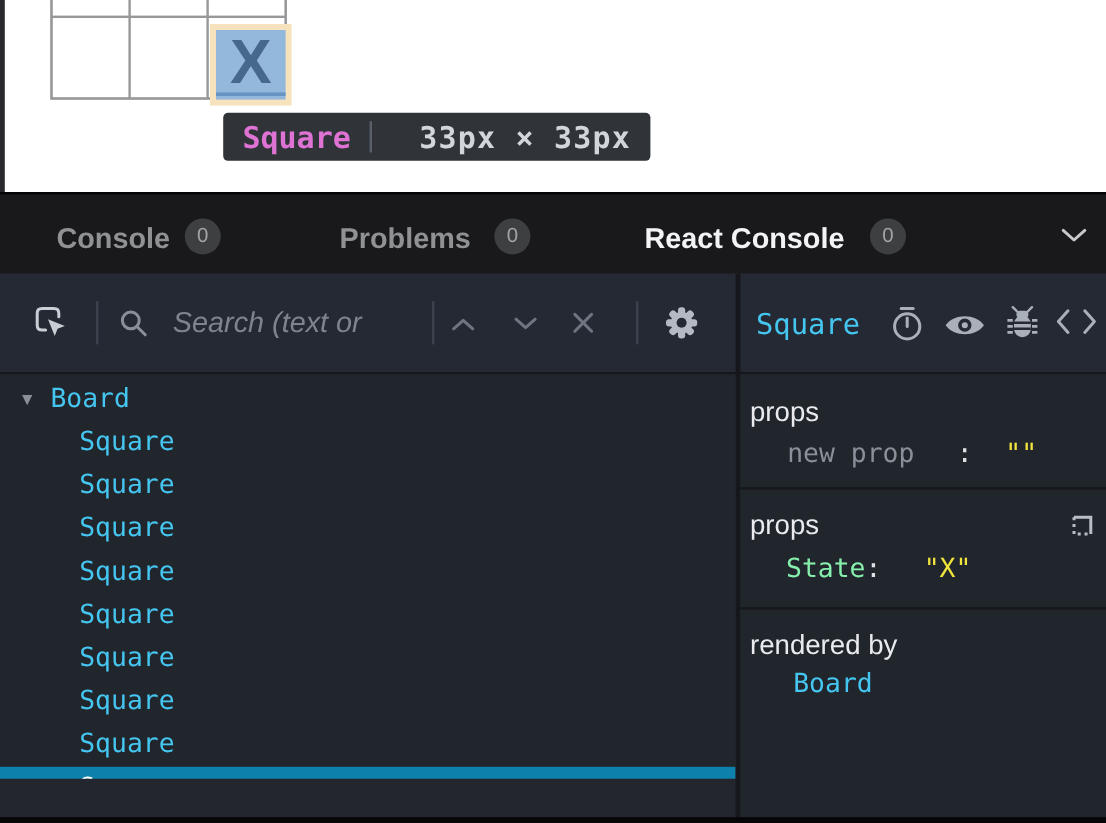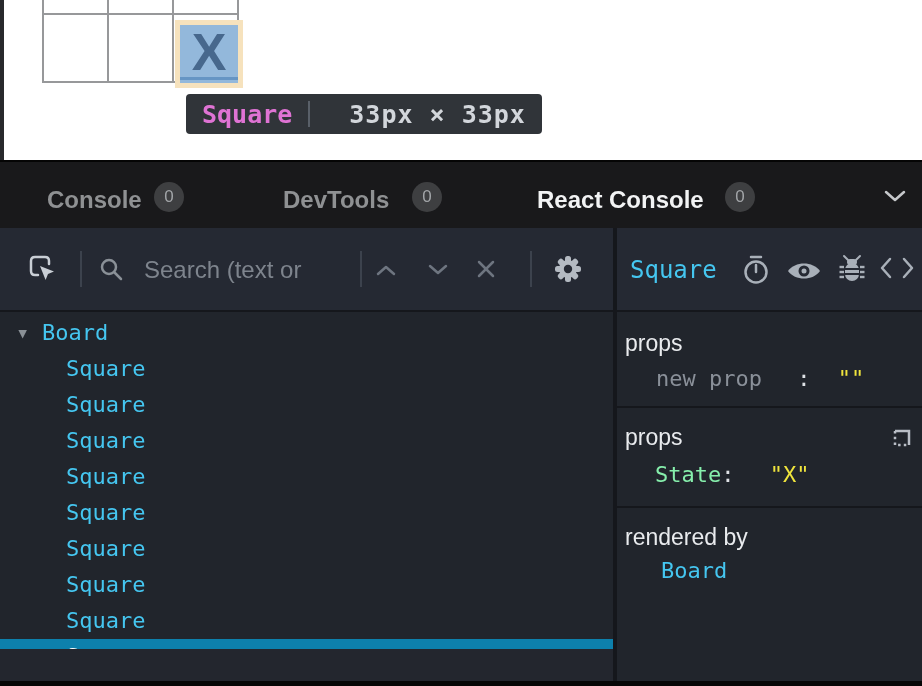--- a/index.html
+++ b/index.html
@@ -38,21 +38,21 @@
   .badge { position:absolute; top:20px; width:30px; height:30px; border-radius:50%;
            background:#3e3f41; color:#a2a5a8; font-size:17px; line-height:30px; text-align:center; }
   .tab-chev { position:absolute; left:884px; top:28px; }
 
   
   .toolbar { position:absolute; left:0; top:228px; width:922px; height:82px; background:#252933; }
   .toolbar .vdiv { position:absolute; top:23px; width:2px; height:36px; background:#3c424d; }
   .abs { position:absolute; }
   .search-input { position:absolute; left:144px; top:26px; width:210px; height:32px;
                   background:transparent; border:none; outline:none;
-                  font-family:"Liberation Sans",sans-serif; font-size:24px; color:#c8ccd2; }
+                  font-family:"Liberation Sans",sans-serif; font-size:24px; color:#c8ccd2;font-style:italic; }
   .search-input::placeholder { color:#7e848d; opacity:1; }
   .comp-name { position:absolute; left:630px; top:28px; font-size:24px; color:#45c6f0; }
 
   
   .hsep-main { position:absolute; left:0; top:310px; width:922px; height:2px; background:#15171c; }
   .vsep-main { position:absolute; left:613px; top:228px; width:4px; height:453px; background:#15171c; }
   .bottombar { position:absolute; left:0; top:681px; width:922px; height:5px; background:#060606; }
 
   
   .tree { position:absolute; left:0; top:312px; width:613px; height:337px; background:#21252c;
@@ -101,21 +101,21 @@
       <span class="tt-name mono">Square</span>
       <span class="tt-sep"></span>
       <span class="tt-dims mono">33px × 33px</span>
     </div>
   </div>
   <div class="window-edge"></div>
 
   <div class="tabbar">
     <span class="tab" style="left:47px">Console</span>
     <span class="badge" style="left:154px">0</span>
-    <span class="tab" style="left:283px">DevTools</span>
+    <span class="tab" style="left:283px">Problems</span>
     <span class="badge" style="left:412px">0</span>
     <span class="tab active" style="left:537px">React Console</span>
     <span class="badge" style="left:725px">0</span>
     <span class="tab-chev">
       <svg width="22" height="13" viewBox="0 0 22 13">
           <polyline points="2,2 11,10 20,2" fill="none" stroke="#c6c8cb" stroke-width="2.5" stroke-linecap="round" stroke-linejoin="round"></polyline>
         </svg>
     </span>
   </div>
 

